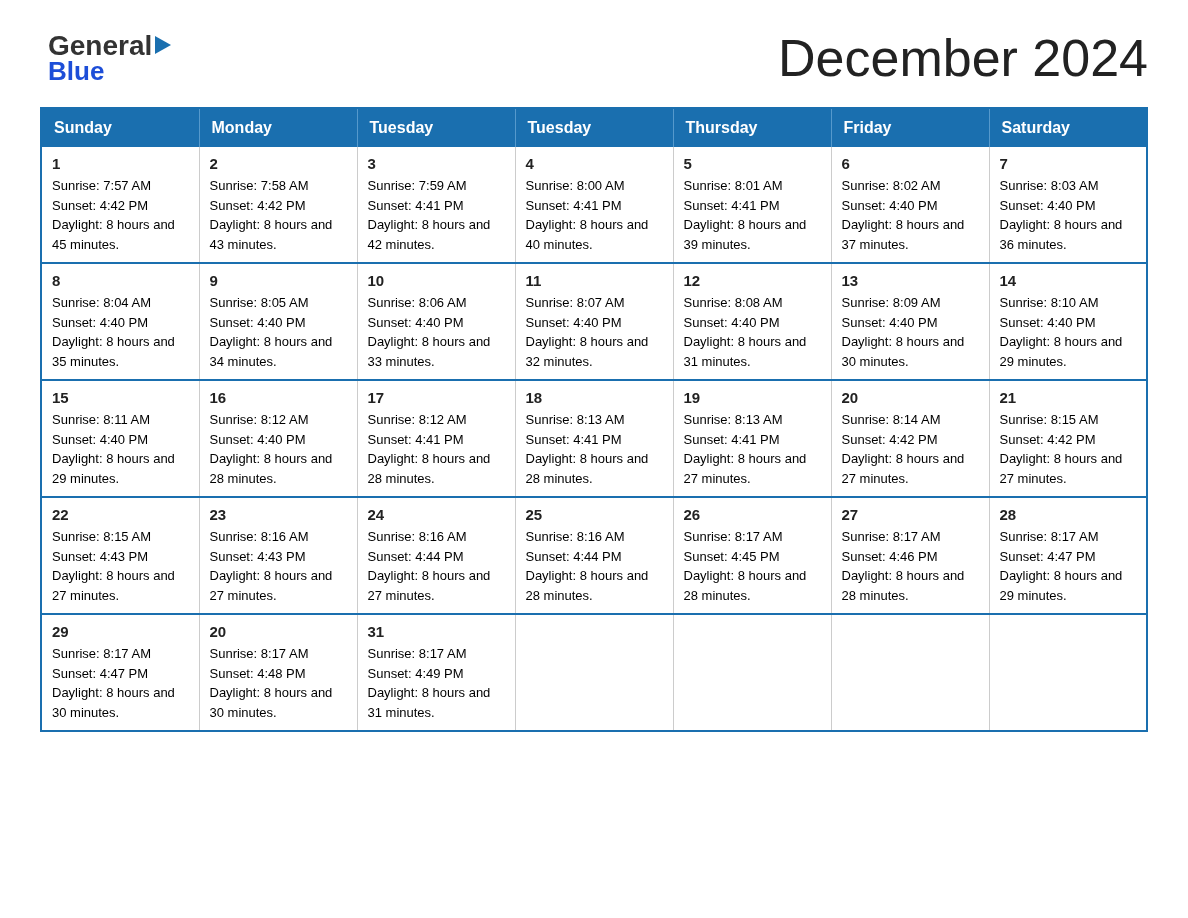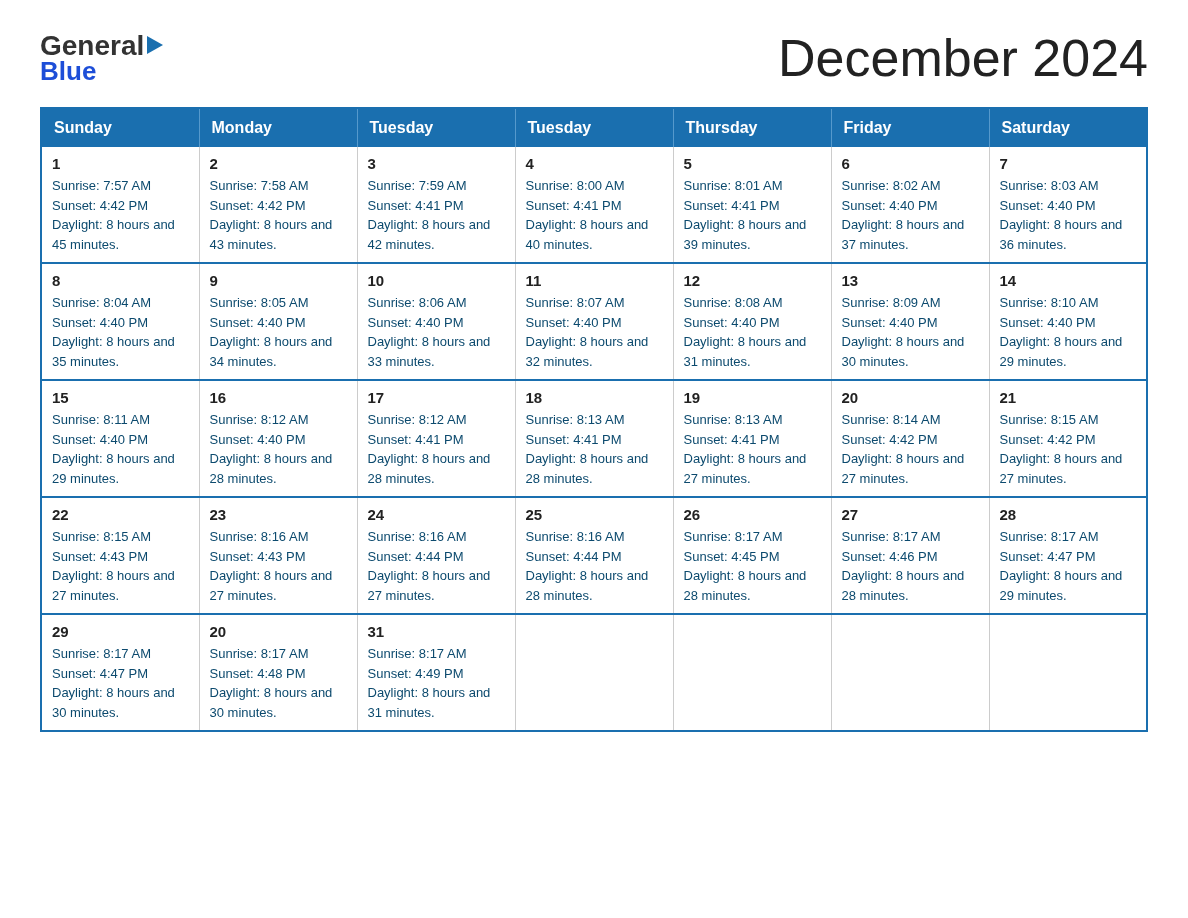--- a/index.html
+++ b/index.html
@@ -59,21 +59,21 @@
     tbody tr:last-child td { border-bottom: none; }
     .day-number {
       font-size: 15px;
       font-weight: bold;
       color: #222;
       display: block;
       margin-bottom: 4px;
     }
     .day-info {
       font-size: 13px;
-      color: #0c4a6e;
+      color: #000000;
       line-height: 1.5;
     }
     .empty-cell {
       background: #fff;
     }
     .logo-general {
       font-size: 28px;
       font-weight: bold;
       color: #333;
     }
@@ -83,20 +83,21 @@
       height: 0;
       border-top: 9px solid transparent;
       border-bottom: 9px solid transparent;
       border-left: 16px solid #1a6faf;
       margin-left: 3px;
       margin-bottom: 2px;
     }
     .logo-block {
       display: flex;
       flex-direction: column;
+      margin-left: 8px;
     }
     .logo-line1 {
       display: flex;
       align-items: center;
     }
     .logo-line2 {
       color: #1d4ed8;
       font-size: 26px;
       font-weight: bold;
       margin-top: -6px;

